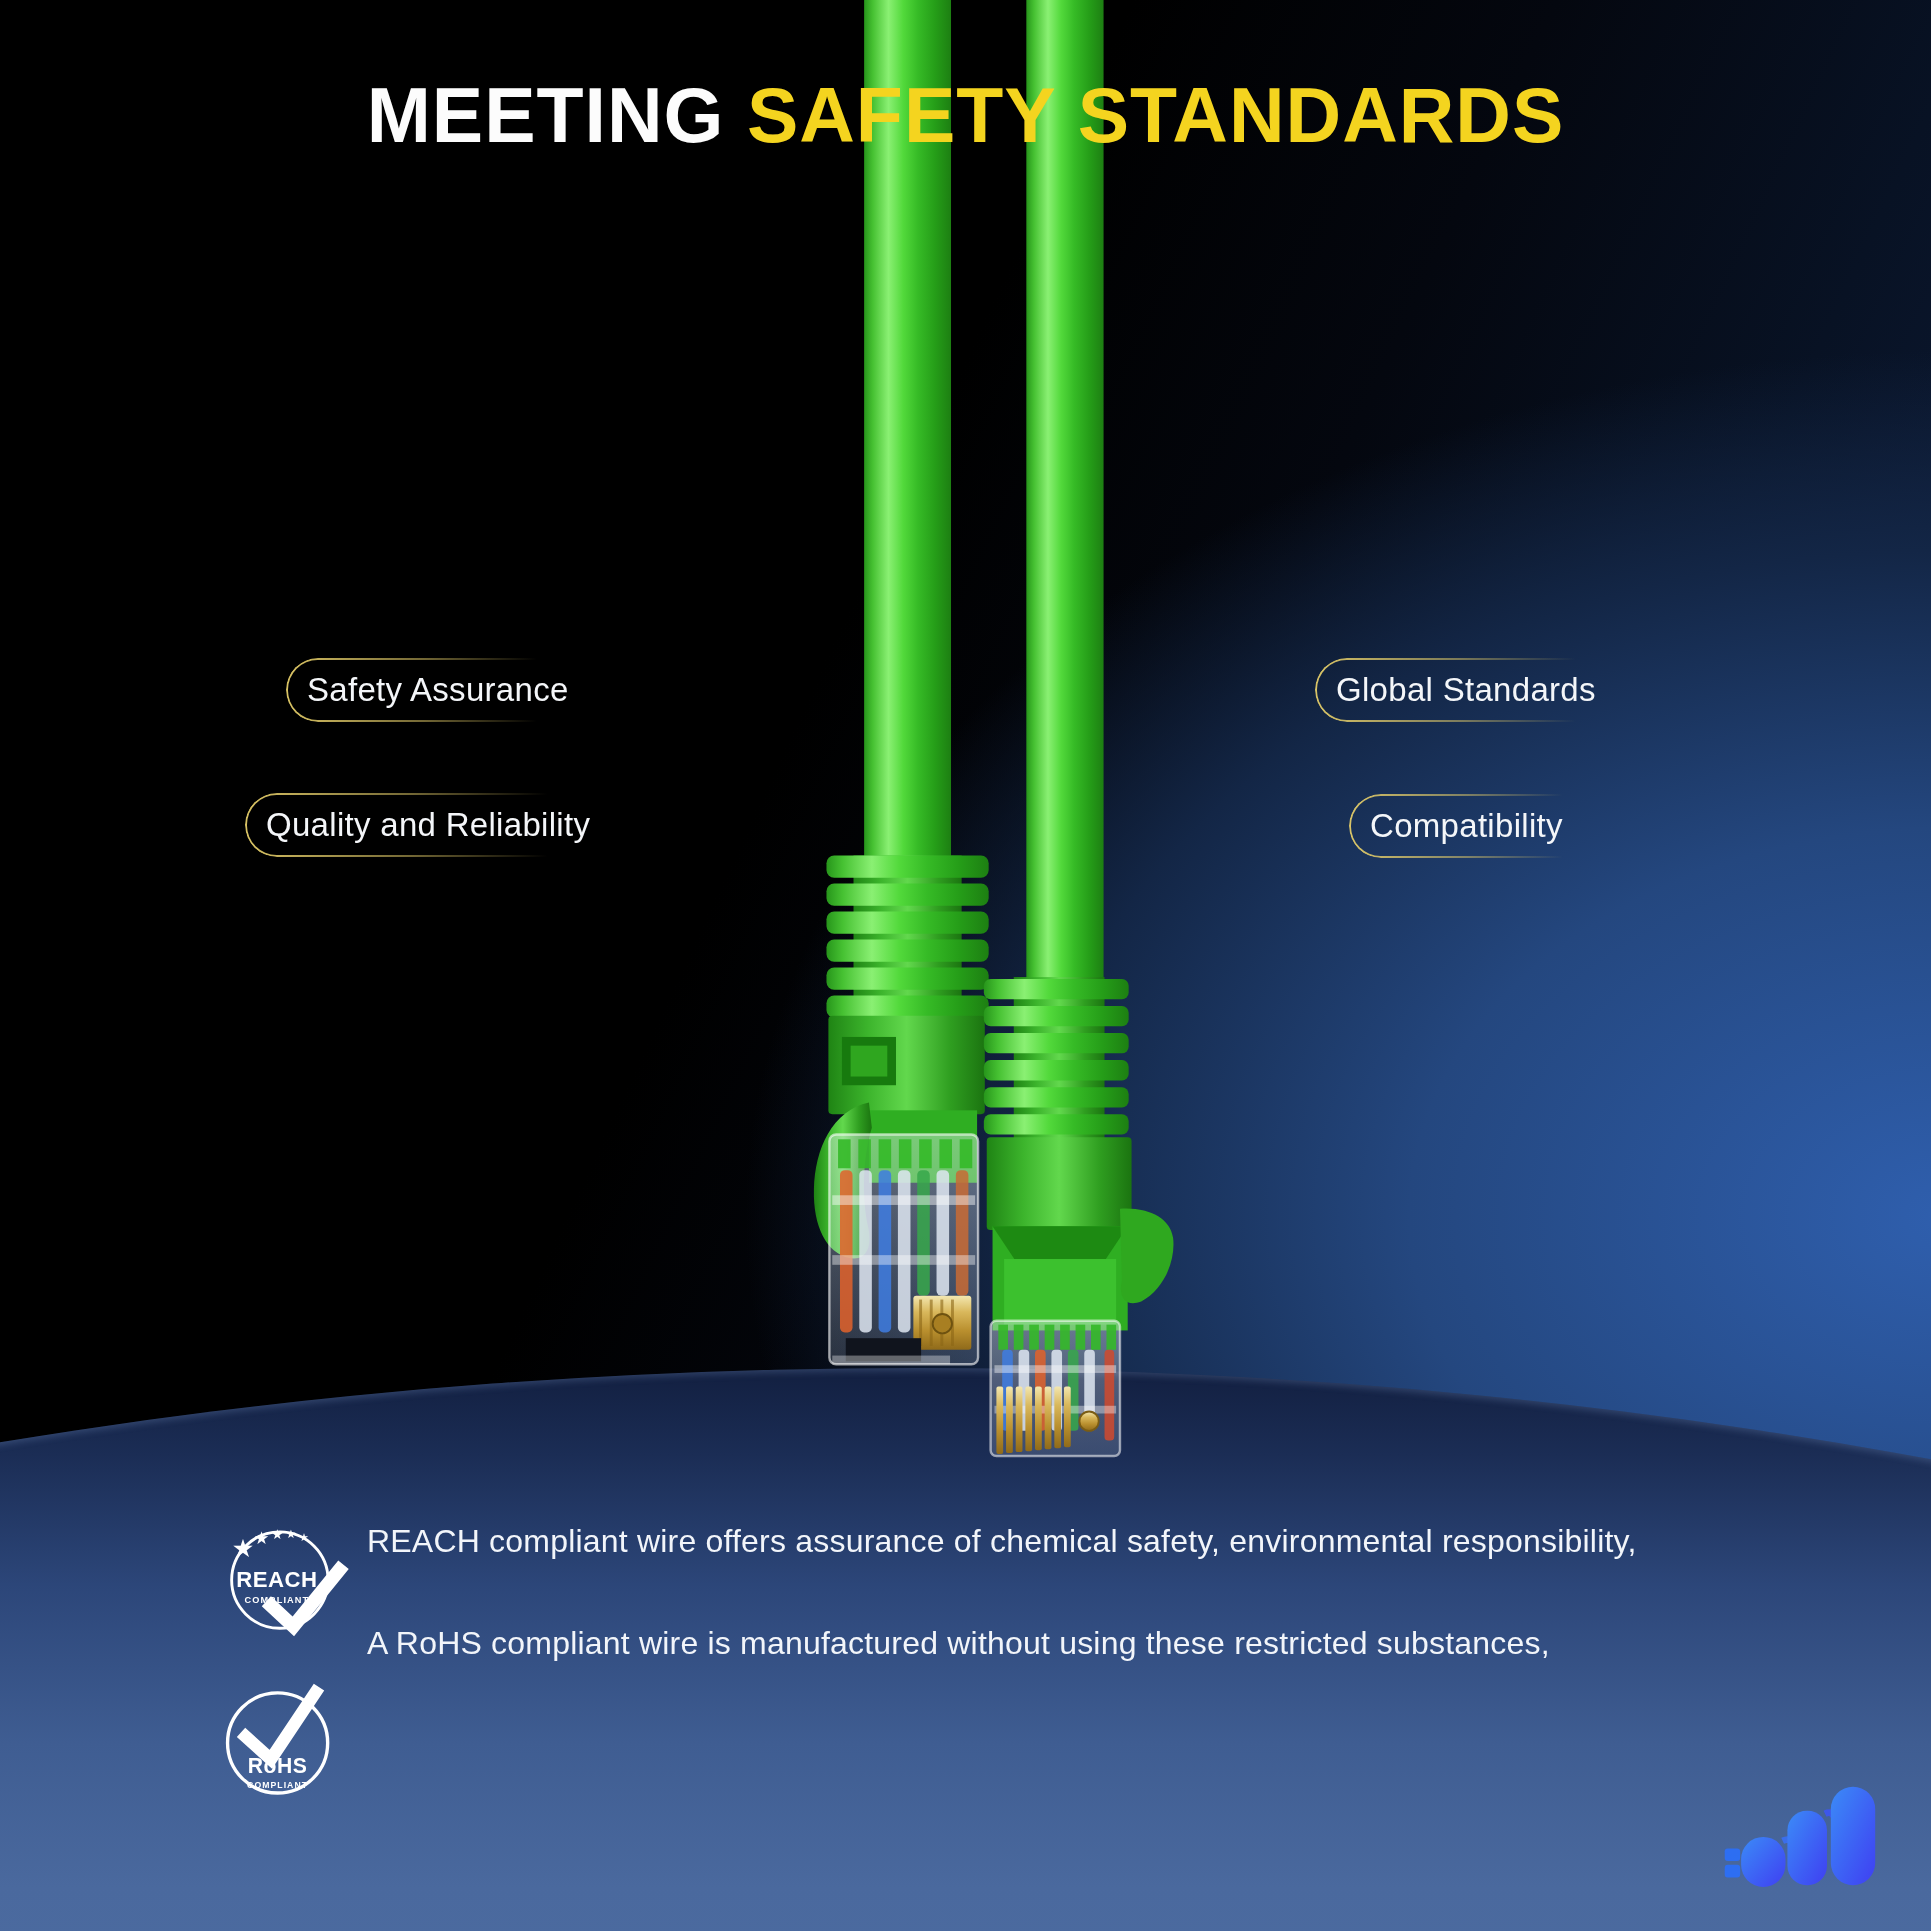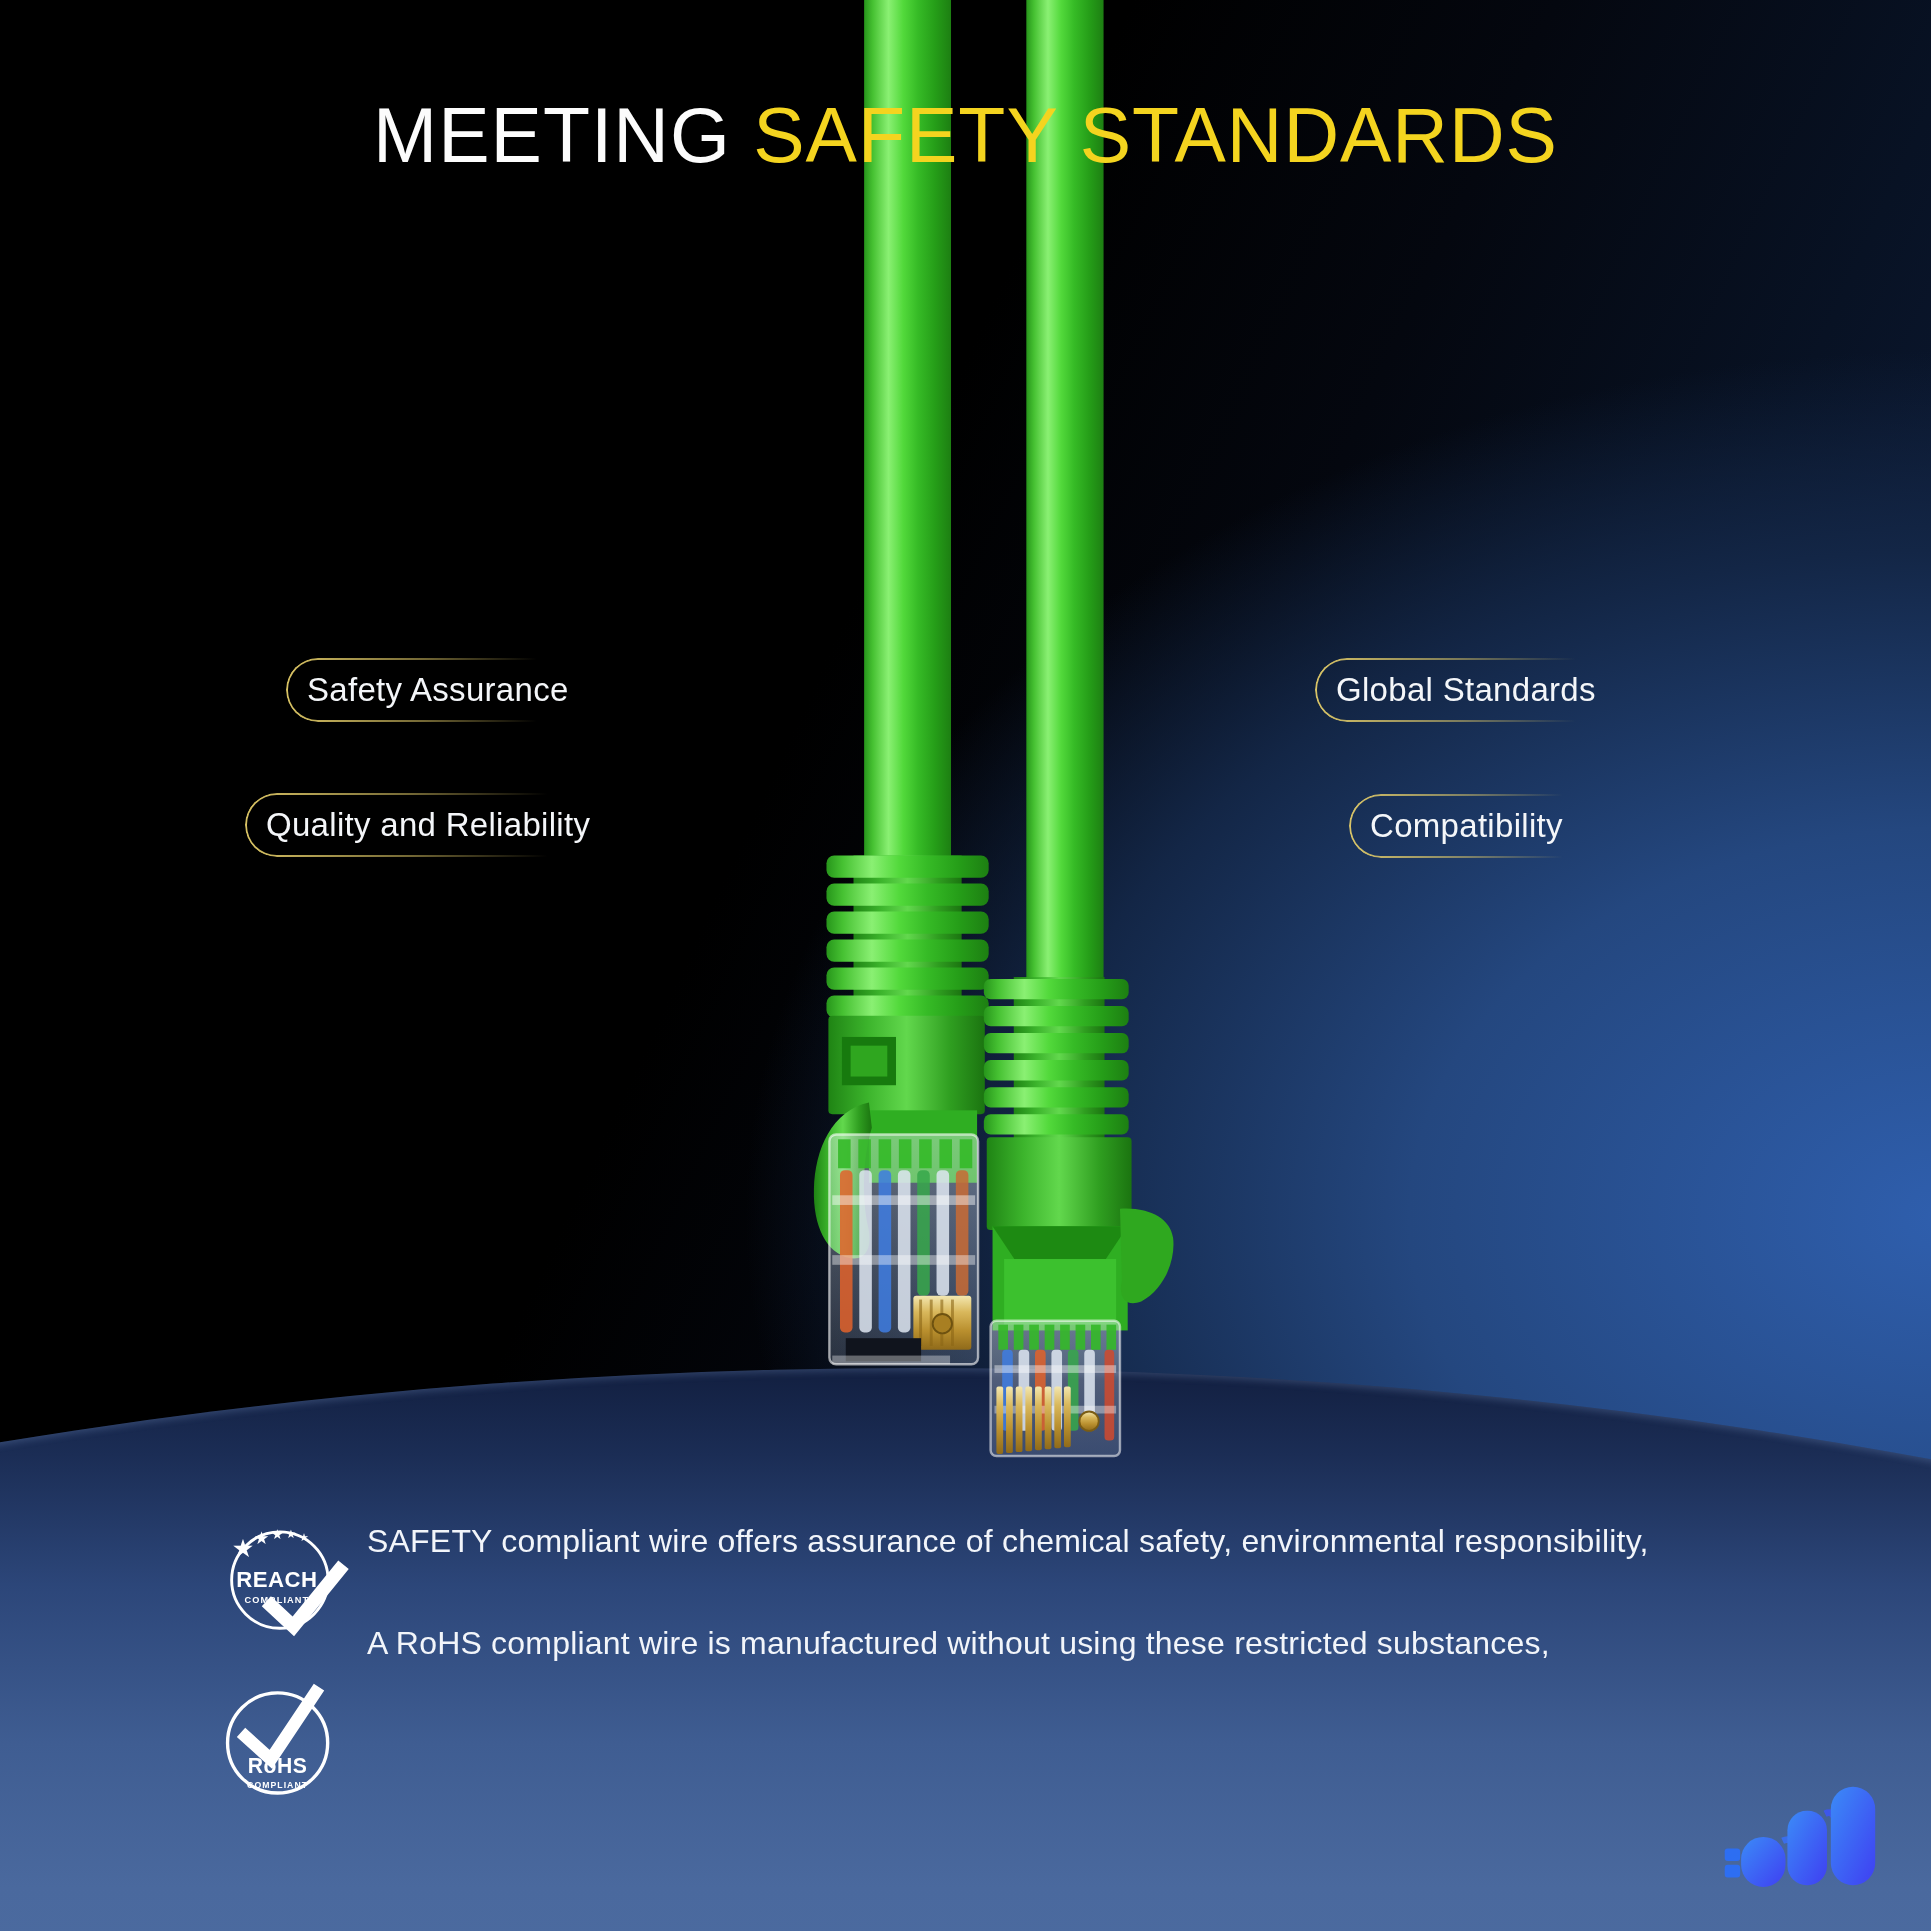--- a/index.html
+++ b/index.html
@@ -14,21 +14,21 @@
   .dome{
     position:absolute;left:-1979px;top:1368px;width:5793px;height:2887px;border-radius:50%;
     background:linear-gradient(180deg,#121f40 0%,#1b2d55 3%,#2c4679 7.5%,#3f5d92 13%,#4a699e 18%,#4e6da1 25%,#4e6da1 100%);
     box-shadow:inset 0 2.9px 7.7px rgba(150,180,230,.22);
     z-index:1;
   }
   .cables{position:absolute;left:0;top:0;z-index:3;}
   
   .title{
     position:absolute;top:77px;left:0;width:100%;text-align:center;z-index:5;
-    font-size:77px;line-height:1.0;font-weight:400;letter-spacing:1px;white-space:nowrap;color:#fcfcfc;margin-top:20px;
+    font-size:77px;line-height:1.0;font-weight:700;letter-spacing:1px;white-space:nowrap;color:#fcfcfc;
   }
   .title .yellow{color:#f4d41f;}
   
   .pill{position:absolute;height:64px;z-index:5;}
   .pill::before{
     content:"";position:absolute;inset:0;border-radius:33px;padding:2.4px;
     background:linear-gradient(90deg, rgba(228,205,105,.95) 0%, rgba(228,205,105,.5) 42%, rgba(228,205,105,0) 76%);
     mask:linear-gradient(#fff 0 0) content-box, linear-gradient(#fff 0 0);
     mask-composite:exclude;
     -webkit-mask:linear-gradient(#fff 0 0) content-box, linear-gradient(#fff 0 0);
@@ -216,21 +216,21 @@
   </svg>
 
   <svg class="badge" id="badge-rohs" width="129" height="120" viewBox="0 0 134 124">
     <circle cx="64" cy="63" r="52" fill="none" stroke="#fff" stroke-width="3.5"></circle>
     <path d="M26 52 L57 80 L107 5" fill="none" stroke="#fff" stroke-width="13"></path>
     <text x="64" y="94" text-anchor="middle" font-size="22" font-weight="bold" fill="#fff" letter-spacing="0.5">RoHS</text>
     <text x="64" y="110" text-anchor="middle" font-size="9" font-weight="bold" fill="#fff" letter-spacing="1.1">COMPLIANT</text>
   </svg>
 
   <div class="para" id="para-reach">
-    <div>SAFETY compliant wire offers assurance of chemical safety, environmental responsibility,</div>
+    <div>REACH compliant wire offers assurance of chemical safety, environmental responsibility,</div>
   </div>
   <div class="para" id="para-rohs">
     <div>A RoHS compliant wire is manufactured without using these restricted substances,</div>
   </div>
 
   <svg class="logo" width="164" height="114" viewBox="0 0 170 118">
     <defs>
       <linearGradient id="gLogo" x1="0" y1="0" x2="1" y2="1">
         <stop offset="0" stop-color="#3b8bf7"></stop>
         <stop offset="1" stop-color="#3f3ff2"></stop>

